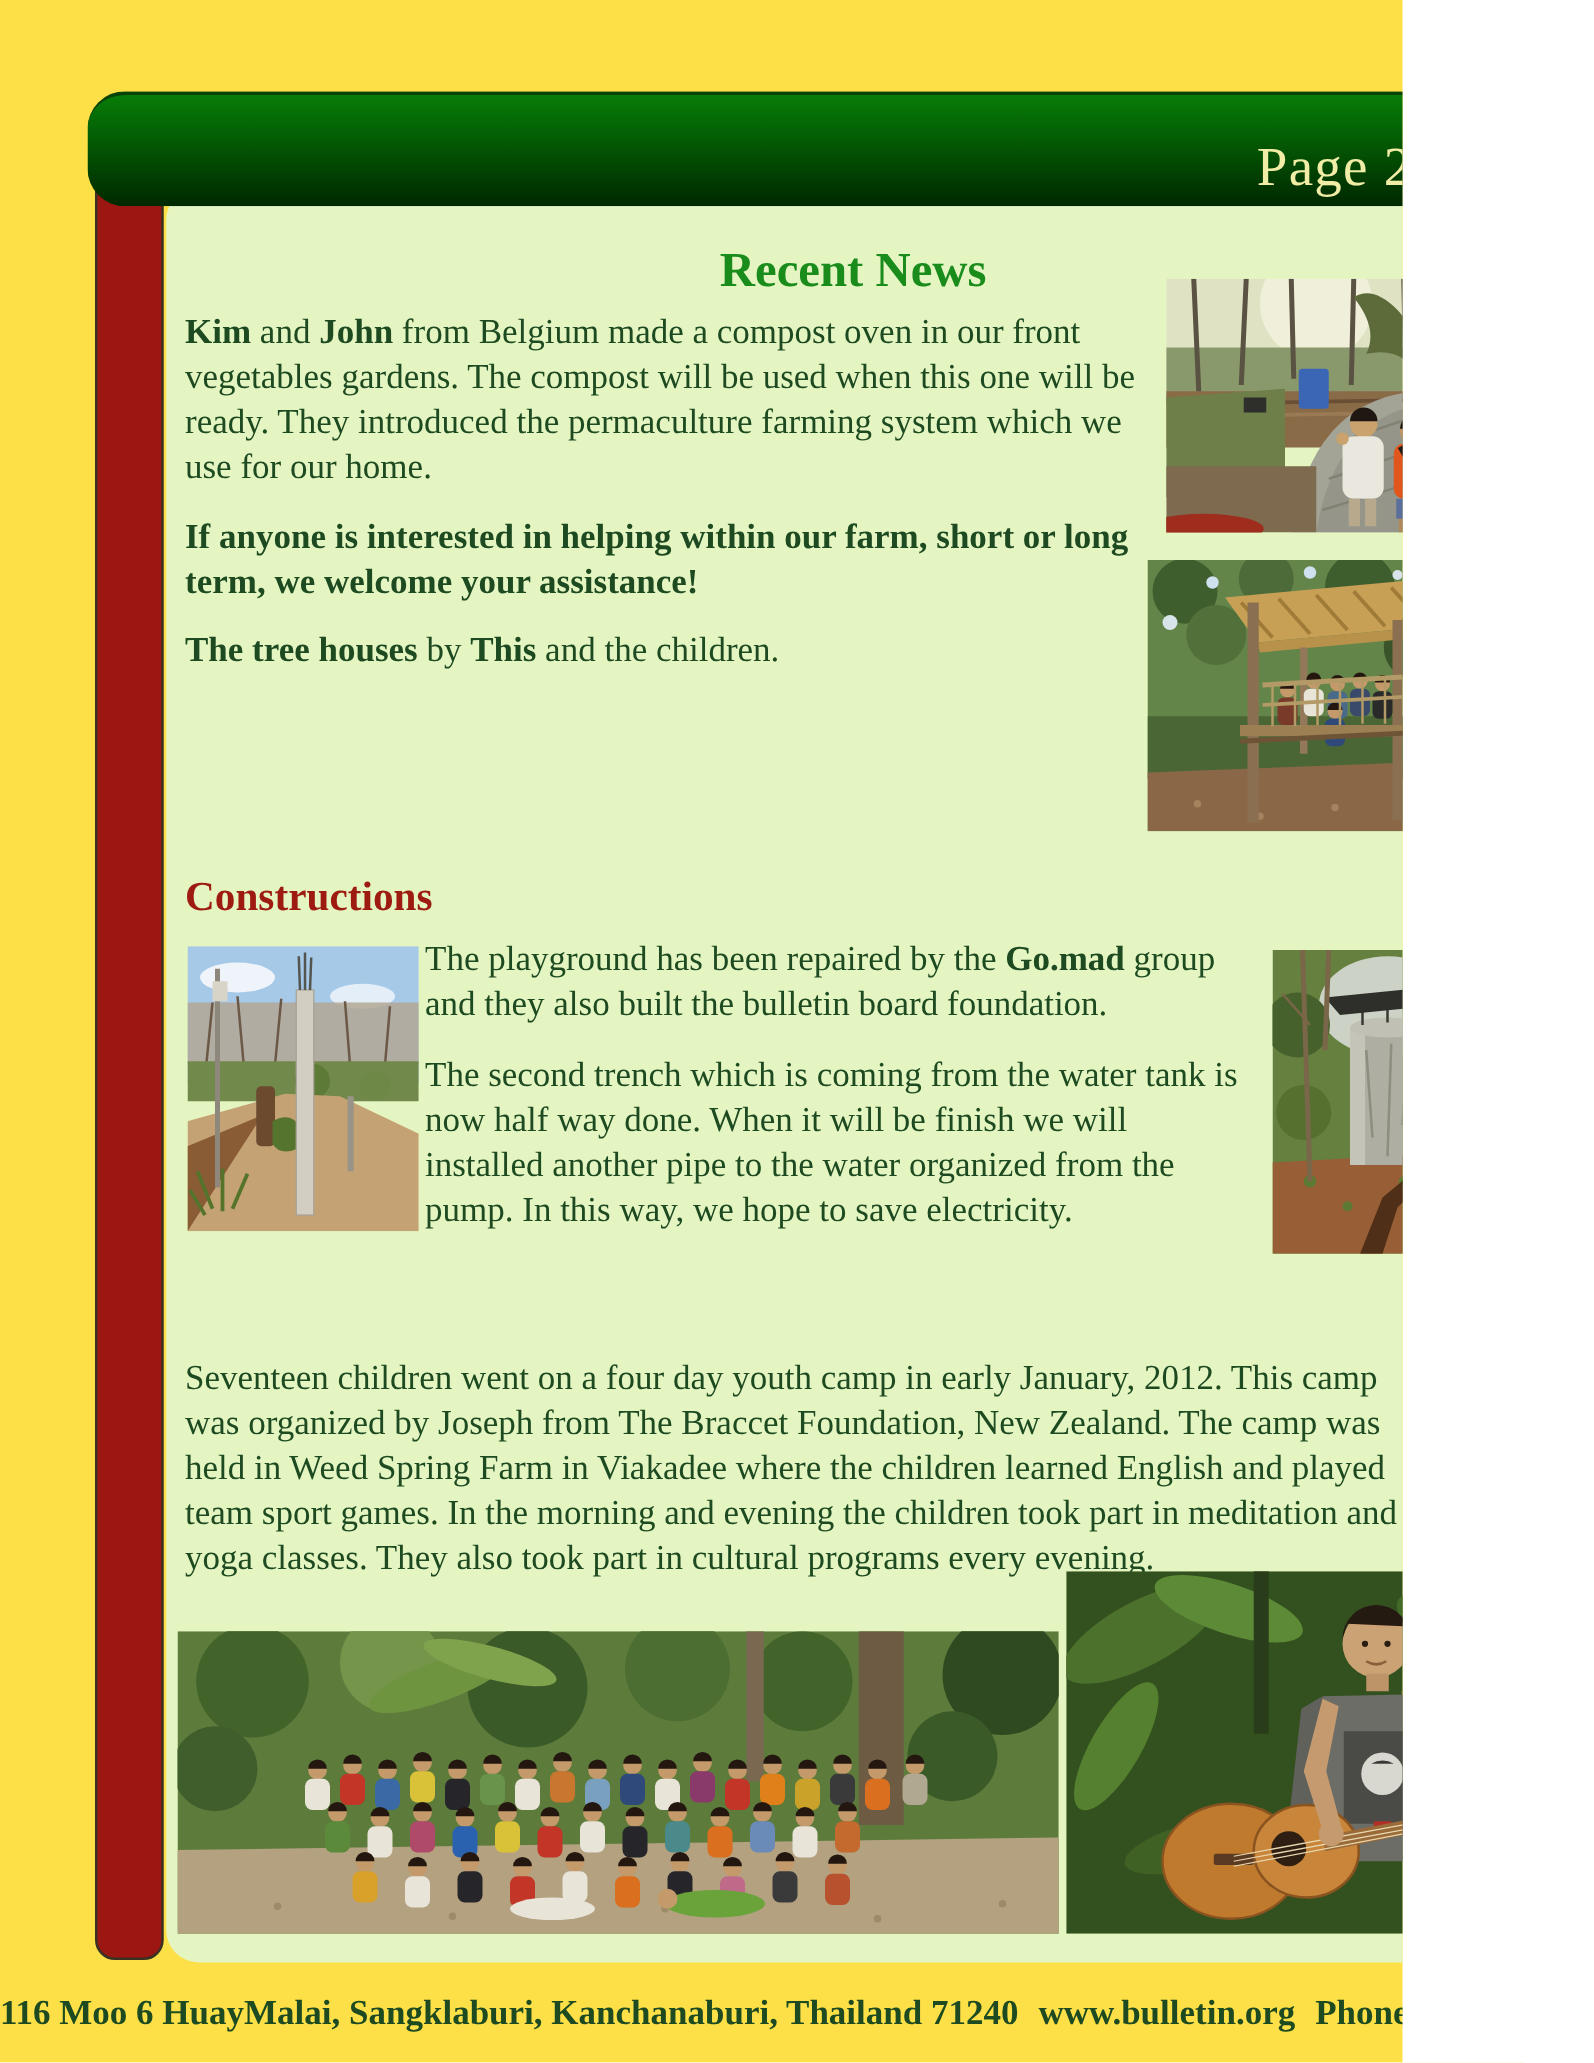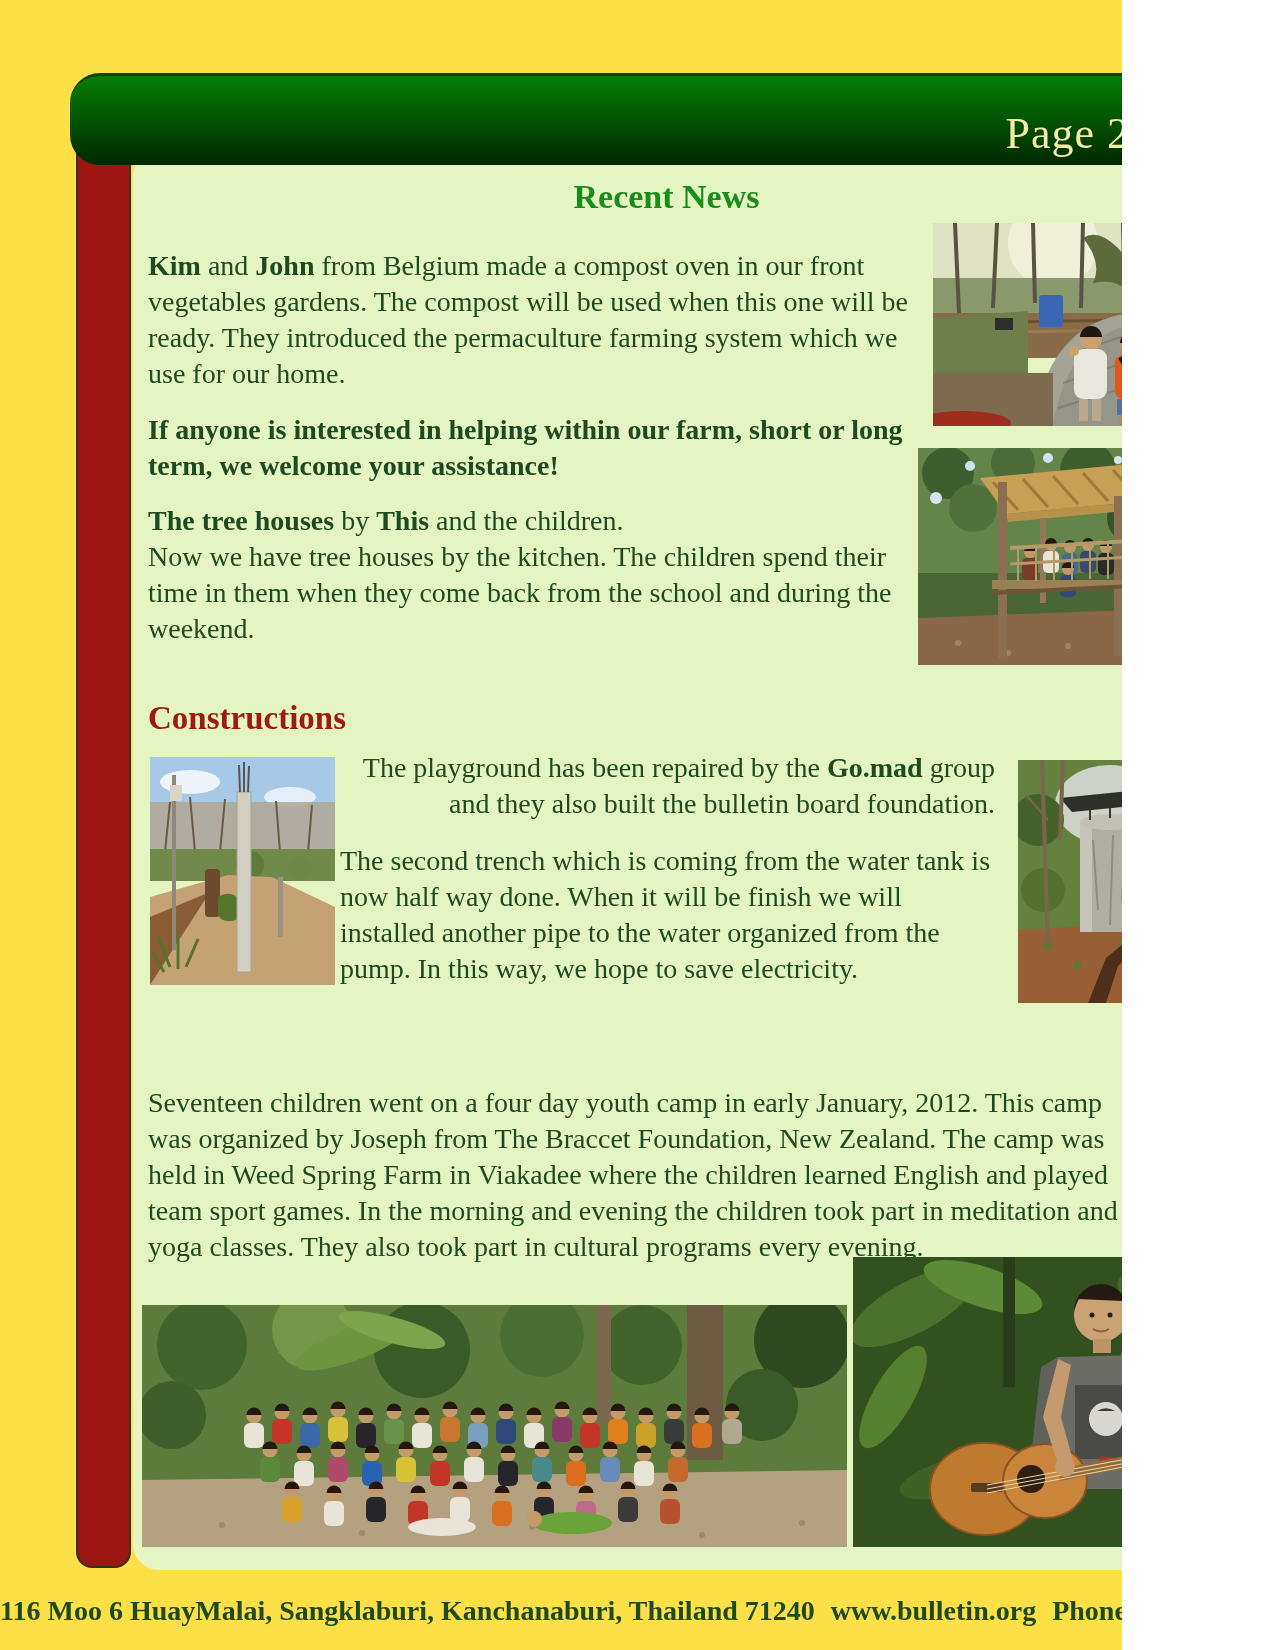--- a/index.html
+++ b/index.html
@@ -9,22 +9,22 @@
   .red-bar{position:absolute;left:76px;top:118px;width:55px;height:1450px;
            background:#9c1712;border:2px solid #3b3022;border-radius:16px;
            box-sizing:border-box;z-index:2;}
   .panel{position:absolute;left:133px;top:150px;width:1125px;height:1420px;
          background:#e4f5c2;border-radius:26px 95px 95px 26px;z-index:3;}
   .header-bar{position:absolute;left:70px;top:73px;width:1130px;height:92px;
               border-radius:30px;z-index:5;
               background:linear-gradient(180deg,#077c07 0%,#046004 35%,#024102 70%,#002800 100%);
               border-top:3px solid #0a430a;box-sizing:border-box;}
   .pagenum{position:absolute;right:70px;top:32px;font-size:44px;color:#f2eda6;letter-spacing:1px;}
-  .title{position:absolute;left:133px;top:178px;width:1067px;margin:0;text-align:center;
-         font-size:34px;font-weight:bold;color:#1a8c1c;z-index:6;}
+  .title{position:absolute;left:133px;top:178px;width:1067px;margin:16px;text-align:center;
+         font-size:39px;font-weight:bold;color:#1a8c1c;z-index:6;}
   .txt{position:absolute;font-size:28px;line-height:36px;color:#1d4a20;margin:0;z-index:6;}
   .bold{font-weight:bold;}
   .red-head{position:absolute;font-size:33px;font-weight:bold;color:#9e1b12;margin:0;z-index:6;text-align:center;}
   .photo{position:absolute;z-index:6;display:block;}
   .photo svg{display:block;}
   .footer{position:absolute;left:0px;top:1595px;width:1185px;text-align:center;
           font-size:28px;font-weight:bold;color:#1d4a20;z-index:6;white-space:nowrap;}
   .footer span{margin-right:16px;}
   .footer span:last-child{margin-right:0;}
 </style>
@@ -40,25 +40,25 @@
     <span class="pagenum">Page 2</span>
   </div>
 
   <h1 class="title">Recent News</h1>
 
   <p class="txt bold" style="left:148px;top:412px;width:770px;">If anyone is interested in helping within our farm, short or long term, we welcome your assistance!</p>
 
   <p class="txt" style="left:148px;top:248px;width:765px;"><b class="bold">Kim</b><span> and </span><b class="bold">John</b><span> from Belgium made a compost oven in our front vegetables gardens. The compost will be used when this one will be ready. They introduced the permaculture farming system which we use for our home.</span></p>
 
   <p class="txt" style="left:148px;top:503px;width:745px;"><b class="bold">The tree houses</b><span> by </span><b class="bold">This</b><span> and the children.</span><br>
-  <span>Now we have tree houses by the kitchen. The children spend their time in them when they come back from the school and during the weekend.</span></p>
+  </p>
 
   <h2 class="red-head" style="left:148px;top:700px;">Constructions</h2>
 
-  <p class="txt" style="left:340px;top:750px;width:655px;text-align:right;"><span>The playground has been repaired by the </span><b class="bold">Go.mad</b><span> group and they also built the bulletin board foundation.</span></p>
+  <p class="txt" style="left:340px;top:750px;width:655px;"><span>The playground has been repaired by the </span><b class="bold">Go.mad</b><span> group and they also built the bulletin board foundation.</span></p>
 
   <p class="txt" style="left:340px;top:843px;width:655px;">The second trench which is coming from the water tank is now half way done. When it will be finish we will installed another pipe to the water organized from the pump. In this way, we hope to save electricity.</p>
 
   <p class="txt" style="left:148px;top:1085px;width:995px;">Seventeen children went on a four day youth camp in early January, 2012. This camp was organized by Joseph from The Braccet Foundation, New Zealand. The camp was held in Weed Spring Farm in Viakadee where the children learned English and played team sport games. In the morning and evening the children took part in meditation and yoga classes. They also took part in cultural programs every evening.</p>
 
   <div class="photo" style="left:933px;top:223px;" role="img" aria-label="children at compost oven in vegetable garden">
     <svg width="267" height="203" viewBox="0 0 267 203">
       <rect width="267" height="95" fill="#dfe3c4"></rect>
       <circle cx="120" cy="20" r="45" fill="#f2f0dc" opacity="0.9"></circle>
       <rect y="55" width="267" height="45" fill="#8a996b"></rect>

